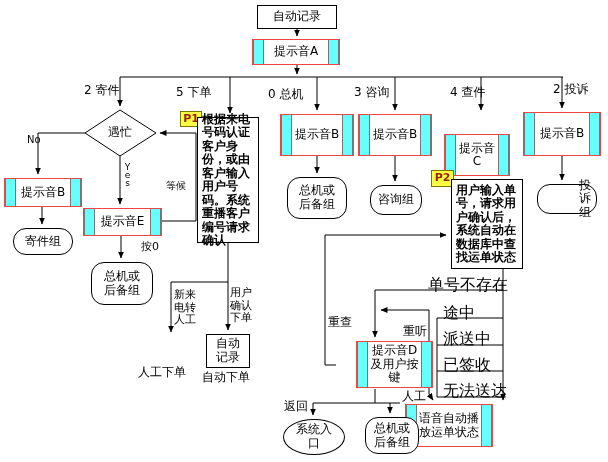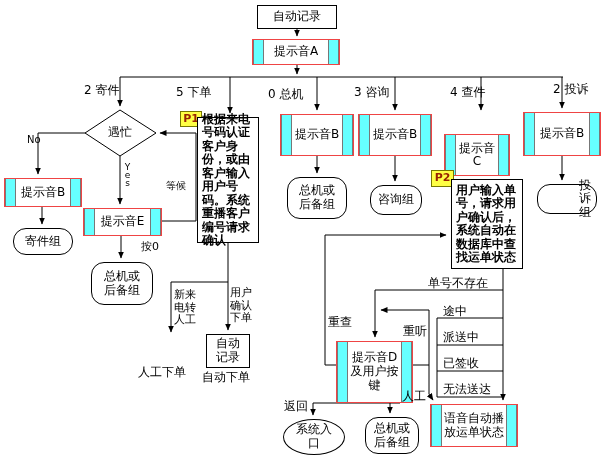--- a/index.html
+++ b/index.html
@@ -14,21 +14,21 @@
   .predef .ctr{flex:1;display:flex;align-items:center;justify-content:center;padding:1px 2px;}
   .term{border-radius:13px;}
   .ellipse{border-radius:50%;justify-content:flex-end;}
   .tag{position:absolute;box-sizing:border-box;background:#FFFF44;border:1px solid #777700;
        color:#992200;font-weight:bold;font-size:11px;line-height:14px;text-align:center;}
   .lbl{position:absolute;font-size:12px;line-height:1.15;white-space:nowrap;}
   .lbl.small{font-size:10px;}
   .lbl.wrap{white-space:normal;word-break:break-all;text-align:center;}
   .procbox{align-items:center;padding:14px 4px;font-weight:bold;}
   .procbox .txt{display:block;text-align:left;word-break:break-all;line-height:13.5px;}
-  .rowlbl{position:absolute;font-size:12px;white-space:nowrap;}
+  .rowlbl{position:absolute;font-size:16px;white-space:nowrap;}
 </style>
 </head>
 <body>
 
 <div id="canvas">
 
   <svg class="wires" viewBox="0 0 608 462">
     <defs>
       <marker id="ah" orient="auto" markerWidth="9" markerHeight="8" refX="6.5" refY="3">
         <path d="M0,0 L7,3 L0,6 z" fill="#000"></path>
@@ -190,27 +190,27 @@
 
   <div class="rowlbl" style="left:428px;top:275px;">单号不存在</div>
   <div class="rowlbl" style="left:443px;top:303px;">途中</div>
   <div class="rowlbl" style="left:443px;top:329px;">派送中</div>
   <div class="rowlbl" style="left:443px;top:355px;">已签收</div>
   <div class="rowlbl" style="left:443px;top:381px;">无法送达</div>
 
   <div class="lbl" style="left:328px;top:316px;text-align:right;">重查</div>
   <div class="lbl" style="left:403px;top:325px;">重听</div>
 
-  <div class="node predef" style="left:336px;top:341px;width:77px;height:62px;justify-content:space-between;">
+  <div class="node predef" style="left:356px;top:341px;width:77px;height:47px;justify-content:space-between;">
     <span class="bar"></span>
     <span class="ctr lbl wrap" style="position:static;white-space:normal;">提示音D及用户按键</span>
     <span class="bar"></span>
   </div>
 
-  <div class="node predef" style="left:430px;top:404px;width:88px;height:43px;">
+  <div class="node predef" style="left:405px;top:404px;width:88px;height:43px;">
     <span class="bar"></span>
     <span class="ctr lbl wrap" style="position:static;white-space:normal;">语音自动播放运单状态</span>
     <span class="bar"></span>
   </div>
 
   <div class="lbl" style="left:284px;top:400px;">返回</div>
   <div class="lbl" style="left:402px;top:390px;">人工</div>
 
   <div class="node ellipse" style="left:283px;top:419px;width:62px;height:36px;padding:0 10px;">
     <span class="lbl wrap" style="position:static;">系统入口</span>

